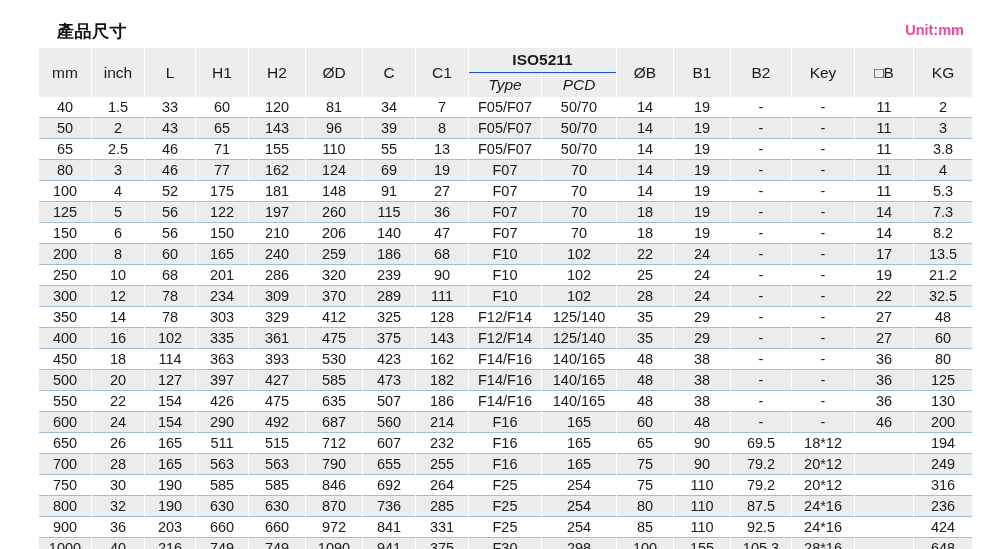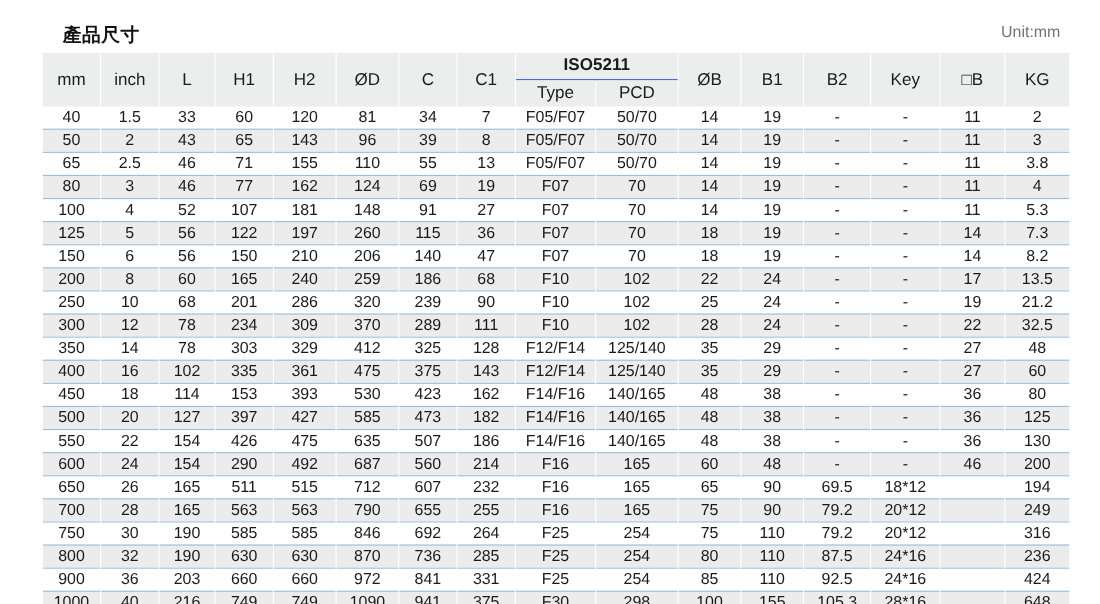--- a/index.html
+++ b/index.html
@@ -39,22 +39,22 @@
     font-weight: bold;
     letter-spacing: 0.5px;
     color: #111111;
     white-space: nowrap;
   }
   .unit-note {
     position: absolute;
     right: 36px;
     top: 2px;
     font-size: 14.5px;
-    font-weight: normal;
-    color: #737373;
+    font-weight: bold;
+    color: #ec4899;
     white-space: nowrap;
   }
 
   
   .table-wrap {
     position: absolute;
     left: 38px;
     top: 48px;
     width: 926px;
   }
@@ -89,20 +89,21 @@
     line-height: 48px;
     text-align: center;
   }
   thead th.group {
     border-bottom: 1px solid #1d4ed8;
     font-weight: bold;
   }
   thead tr.hdr-bottom th {
     height: 24px;
     line-height: 24px;
+    font-style: italic;
   }
 
   
   tbody td {
     font-size: 14.5px;
     height: 20px;
     line-height: 20px;
     background: #ffffff;
     border-top: 1px solid #9dbdd8;
   }
@@ -257,21 +258,21 @@
             <td>19</td>
             <td>-</td>
             <td>-</td>
             <td>11</td>
             <td>4</td>
           </tr>
           <tr>
             <td>100</td>
             <td>4</td>
             <td>52</td>
-            <td>107</td>
+            <td>175</td>
             <td>181</td>
             <td>148</td>
             <td>91</td>
             <td>27</td>
             <td>F07</td>
             <td>70</td>
             <td>14</td>
             <td>19</td>
             <td>-</td>
             <td>-</td>
@@ -401,21 +402,21 @@
             <td>29</td>
             <td>-</td>
             <td>-</td>
             <td>27</td>
             <td>60</td>
           </tr>
           <tr>
             <td>450</td>
             <td>18</td>
             <td>114</td>
-            <td>153</td>
+            <td>363</td>
             <td>393</td>
             <td>530</td>
             <td>423</td>
             <td>162</td>
             <td>F14/F16</td>
             <td>140/165</td>
             <td>48</td>
             <td>38</td>
             <td>-</td>
             <td>-</td>

